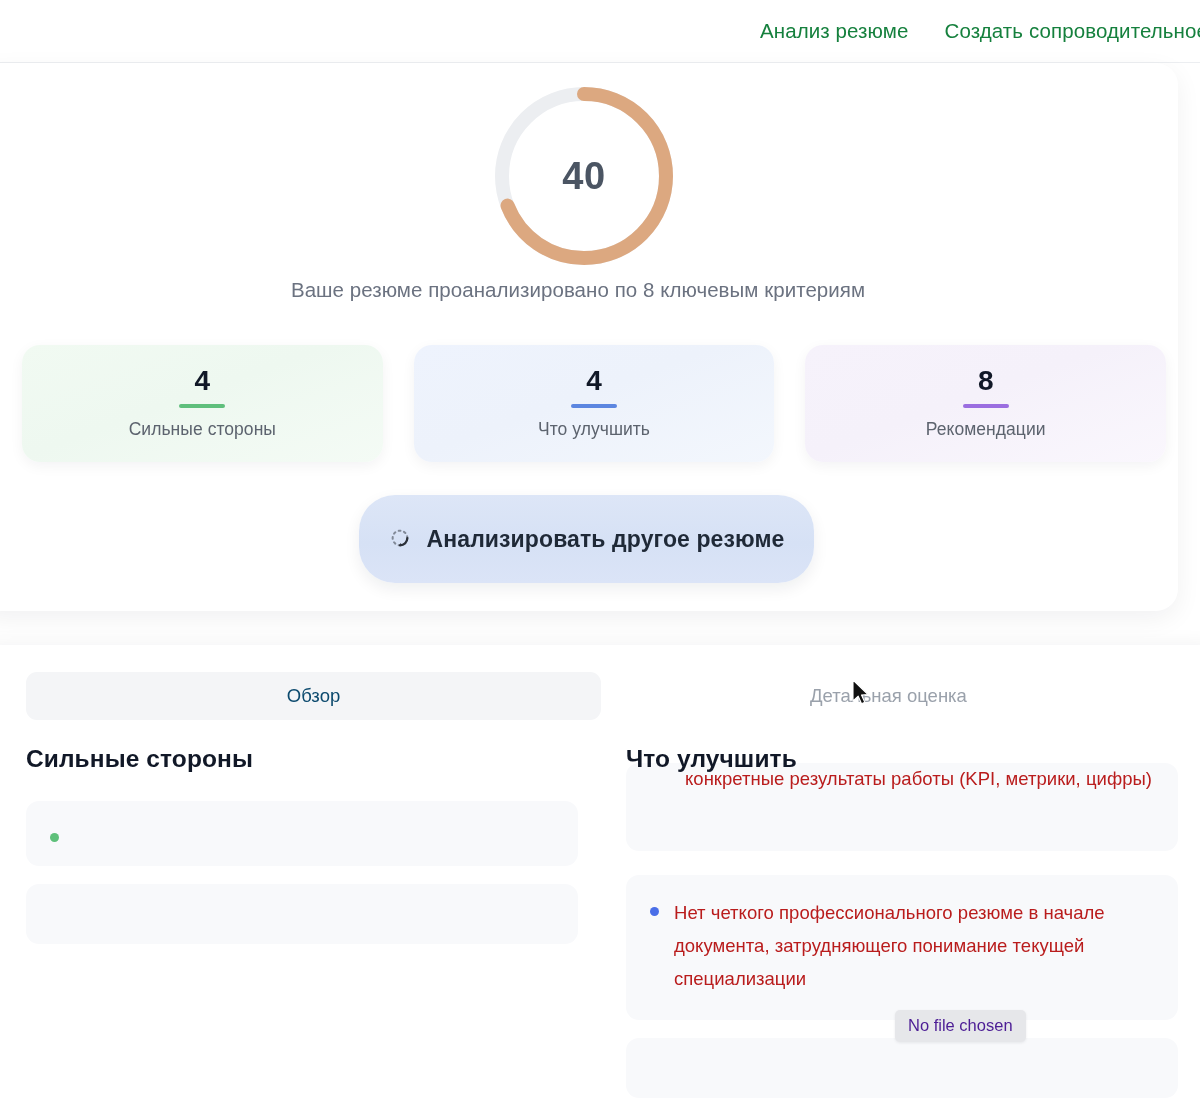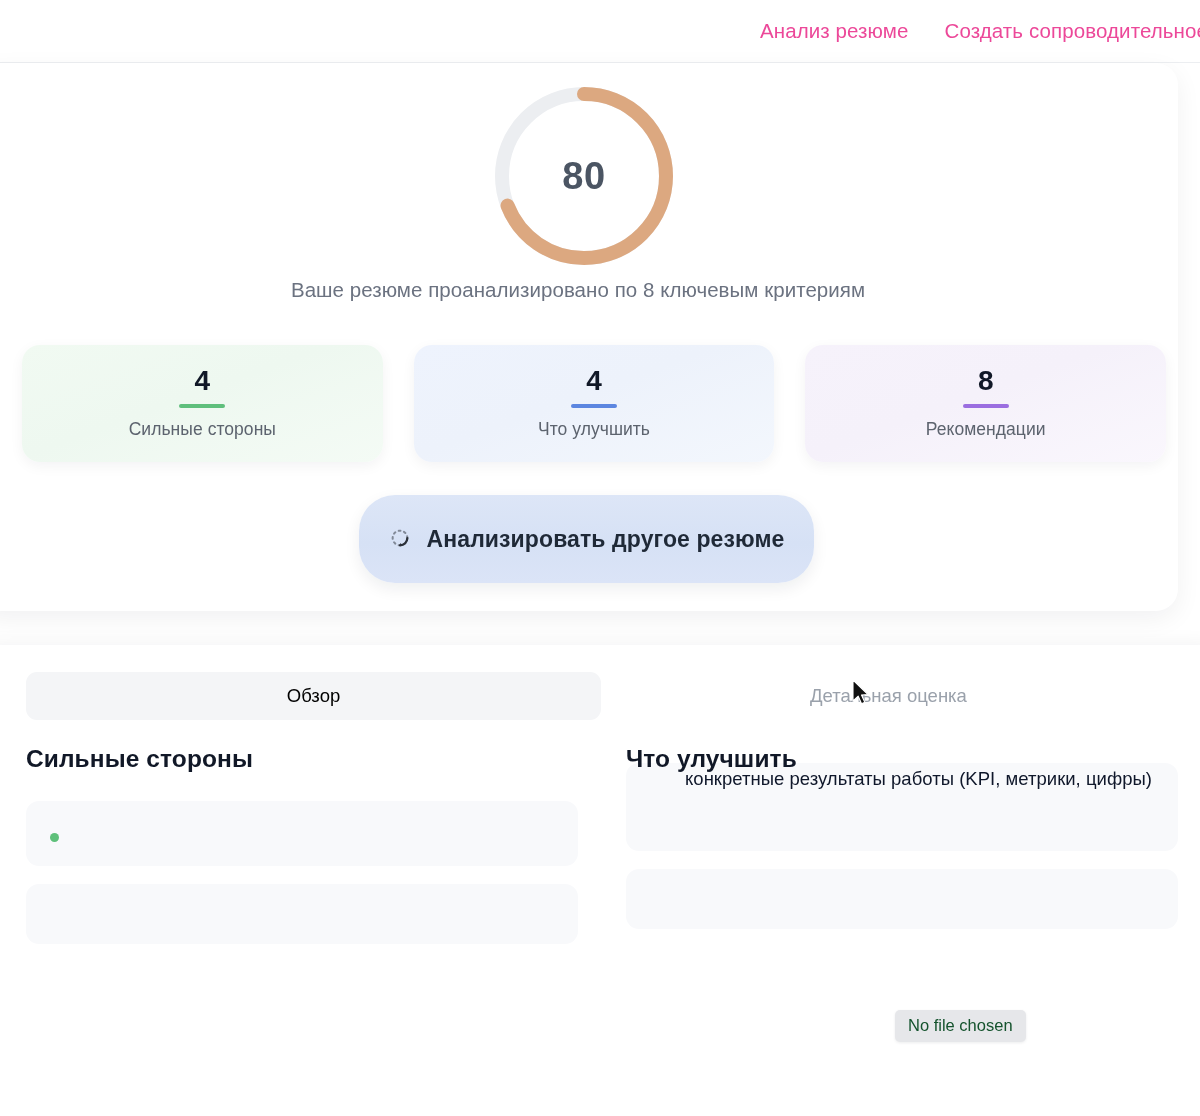--- a/index.html
+++ b/index.html
@@ -32,21 +32,21 @@
   }
   .nav-items {
     display: flex;
     align-items: center;
     gap: 36px;
     padding-right: 0;
     margin-right: -8px;
   }
   .nav-item {
     font-size: 20.5px;
-    color: #ec4899;
+    color: #15803d;
     letter-spacing: .1px;
     white-space: nowrap;
     cursor: pointer;
   }
 
   
   .score-card {
     position: absolute;
     top: 63px;
     left: -22px;
@@ -185,21 +185,21 @@
     display: flex;
     align-items: center;
     justify-content: center;
     font-size: 18.5px;
     border-radius: 11px;
     cursor: pointer;
     user-select: none;
   }
   .tab.active {
     background: #f4f5f7;
-    color: #000000;
+    color: #0c4a6e;
   }
   .tab.inactive {
     background: transparent;
     color: #9aa1ab;
   }
 
   
   .columns {
     position: absolute;
     top: 100px;
@@ -234,21 +234,21 @@
     border-radius: 50%;
     flex: 0 0 9px;
     margin-top: 10px;
   }
   .bullet.green { background: #5ec07a; }
   .bullet.blue  { background: #4a6fe8; }
 
   .item-text {
     font-size: 18.5px;
     line-height: 1.78;
-    color: #0f172a;
+    color: #b91c1c;
     letter-spacing: .02px;
   }
 
   
   .col.right .clipped {
     margin-top: -38px;
     padding-top: 0;
     height: 88px;
     overflow: hidden;
     display: block;
@@ -262,21 +262,21 @@
     border-radius: 13px;
     height: 60px;
   }
 
   
   .file-chip {
     position: absolute;
     top: 1010px;
     left: 895px;
     background: #e6e7ea;
-    color: #14532d;
+    color: #4c1d95;
     font-size: 16.5px;
     padding: 6px 13px 7px 13px;
     border-radius: 5px;
     white-space: nowrap;
     box-shadow: 0 1px 3px rgba(17,24,39,.08);
     z-index: 40;
     cursor: pointer;
   }
 
   
@@ -298,21 +298,21 @@
   </div>
 </div>
 
 <div class="score-card">
 
   <div class="ring-wrap">
     <svg width="188" height="188" viewBox="0 0 188 188" aria-hidden="true">
       <circle cx="94" cy="94" r="82" fill="none" stroke="#eceef1" stroke-width="14"></circle>
       <circle id="ring-progress" cx="94" cy="94" r="82" fill="none" stroke="#dca880" stroke-width="14" stroke-linecap="round" transform="rotate(-90 94 94)" stroke-dasharray="515.22" stroke-dashoffset="159.72"></circle>
     </svg>
-    <div class="ring-value">80</div>
+    <div class="ring-value">40</div>
   </div>
 
   <div class="subtitle">Ваше резюме проанализировано по 8 ключевым критериям</div>
 
   <div class="stats-row">
 
     <div class="stat-card green">
       <div class="stat-num">4</div>
       <div class="stat-bar" style="background:#5fbf7c"></div>
       <div class="stat-label">Сильные стороны</div>
@@ -369,20 +369,24 @@
       <div class="stub-card"></div>
     </div>
 
     <div class="col right">
       <div class="col-title">Что улучшить</div>
 
       <div class="item-card clipped">
         <span class="item-text">конкретные результаты работы (KPI, метрики, цифры)</span>
       </div>
 
+      <div class="item-card" style="margin-top:24px">
+        <span class="bullet blue"></span>
+        <span class="item-text">Нет четкого профессионального резюме в начале документа, затрудняющего понимание текущей специализации</span>
+      </div>
 
       <div class="stub-card"></div>
     </div>
 
   </div>
 </div>
 
 <div class="file-chip">No file chosen</div>
 
 <div class="cursor">

